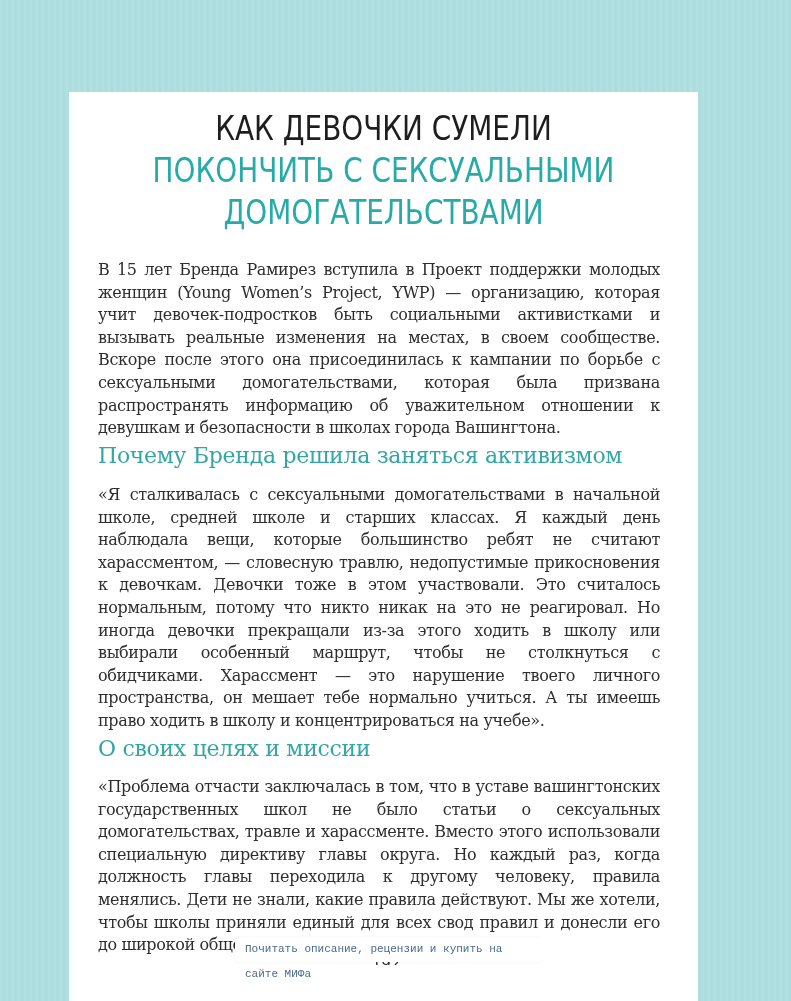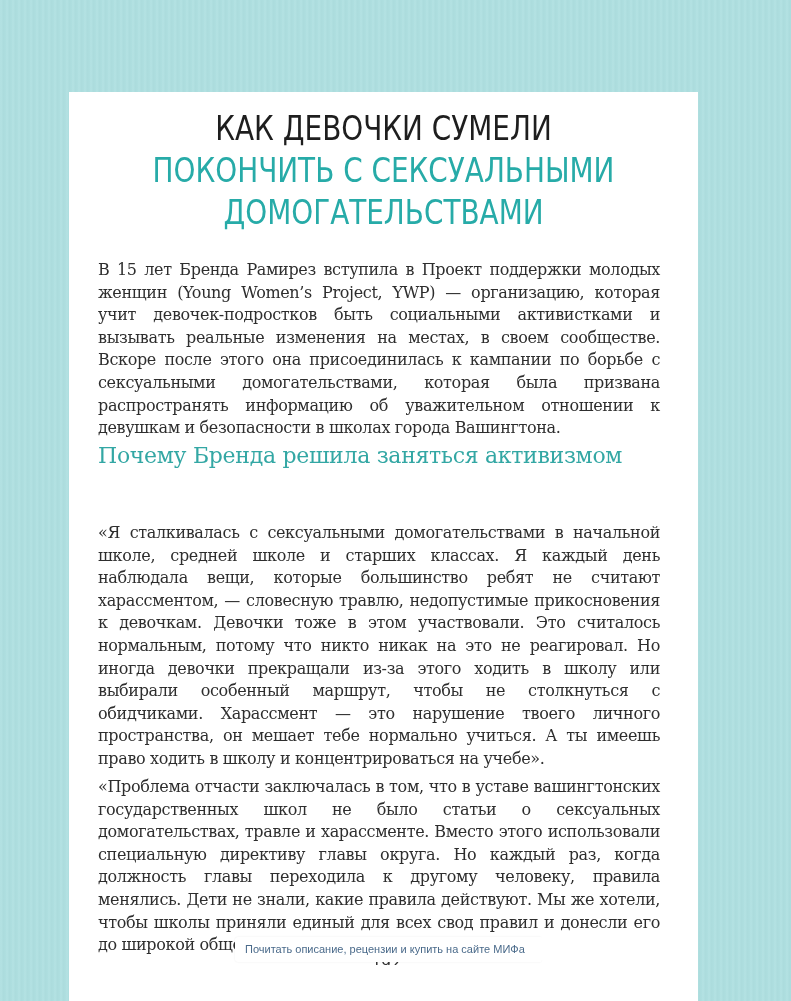--- a/index.html
+++ b/index.html
@@ -29,28 +29,28 @@
     letter-spacing:-0.35px;
   }
   .body p { margin:0; }
   .p1 { top:167px; }
   .h2 {
     position:absolute; left:29px; width:570px;
     font-family:"DejaVu Serif", serif; font-size:22px; line-height:27px;
     color:#33a7a4; font-weight:normal; letter-spacing:-0.3px;
   }
   .h2a { top:350px; }
-  .p2 { top:430px; }
+  .p2 { top:392px; }
   .h2b { top:643px; }
   .p3 { top:676px;margin-top:8px; }
 
   .tooltip {
     position:absolute; left:235px; top:937px; height:25px; width:306px;
     background:#ffffff; border-radius:3px 0 0 3px;
-    font-family:Liberation Sans, sans-serif; font-size:11px; color:#4a6a8a;
+    font-family:Liberation Mono, monospace; font-size:11px; color:#4a6a8a;
     line-height:25px; padding-left:10px; box-sizing:border-box;
     box-shadow:0 0 2px rgba(0,0,0,0.08);
   }
   .tooltip-arrow {
     position:absolute; left:541px; top:937px; width:0; height:0;
     border-top:12.5px solid transparent; border-bottom:12.5px solid transparent;
     border-left:13px solid #ffffff;
   }
   .pagenum {
     position:absolute; left:366px; top:957px; width:40px; text-align:center;
@@ -68,20 +68,21 @@
 
   <div class="body p1">
     <p>В 15 лет Бренда Рамирез вступила в Проект поддержки молодых женщин (Young Women’s Project, YWP) — организацию, которая учит девочек-подростков быть социальными активистками и вызывать реальные изменения на местах, в своем сообществе. Вскоре после этого она присоединилась к кампании по борьбе с сексуальными домогательствами, которая была призвана распространять информацию об уважительном отношении к девушкам и безопасности в школах города Вашингтона.</p>
   </div>
 
   <div class="h2 h2a">Почему Бренда решила заняться активизмом</div>
   <div class="body p2">
     <p>«Я сталкивалась с сексуальными домогательствами в начальной школе, средней школе и старших классах. Я каждый день наблюдала вещи, которые большинство ребят не считают харассментом, — словесную травлю, недопустимые прикосновения к девочкам. Девочки тоже в этом участвовали. Это считалось нормальным, потому что никто никак на это не реагировал. Но иногда девочки прекращали из-за этого ходить в школу или выбирали особенный маршрут, чтобы не столкнуться с обидчиками. Харассмент — это нарушение твоего личного пространства, он мешает тебе нормально учиться. А ты имеешь право ходить в школу и концентрироваться на учебе».</p>
   </div>
 
+  <div class="h2 h2b">О своих целях и миссии</div>
   <div class="body p3">
     <p>«Проблема отчасти заключалась в том, что в уставе вашингтонских государственных школ не было статьи о сексуальных домогательствах, травле и харассменте. Вместо этого использовали специальную директиву главы округа. Но каждый раз, когда должность главы переходила к другому человеку, правила менялись. Дети не знали, какие правила действуют. Мы же хотели, чтобы школы приняли единый для всех свод правил и донесли его до широкой общественности.</p>
   </div>
 </div>
 
 <div class="pagenum">192</div>
 
 <div class="tooltip">Почитать описание, рецензии и купить на сайте МИФа</div>
 <div class="tooltip-arrow"></div>
 

